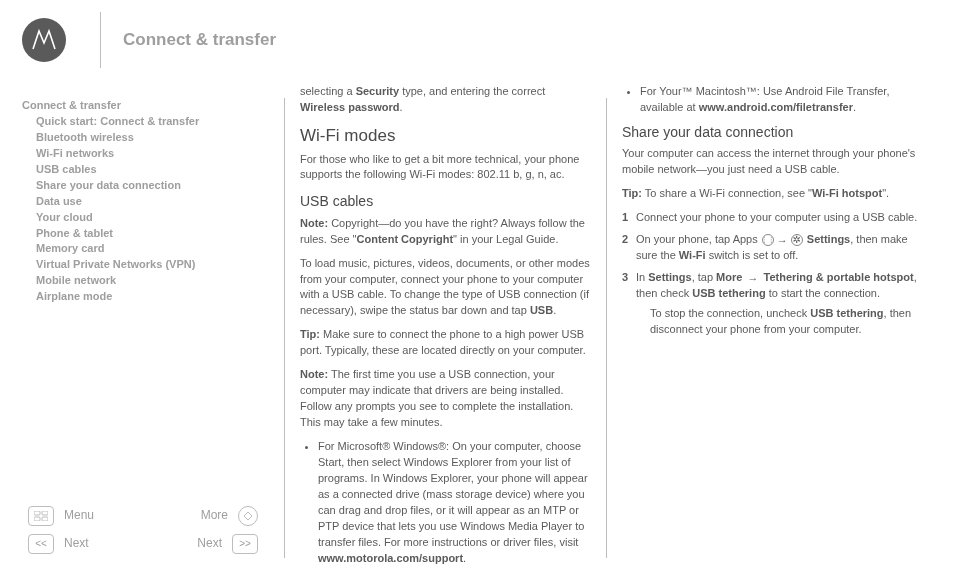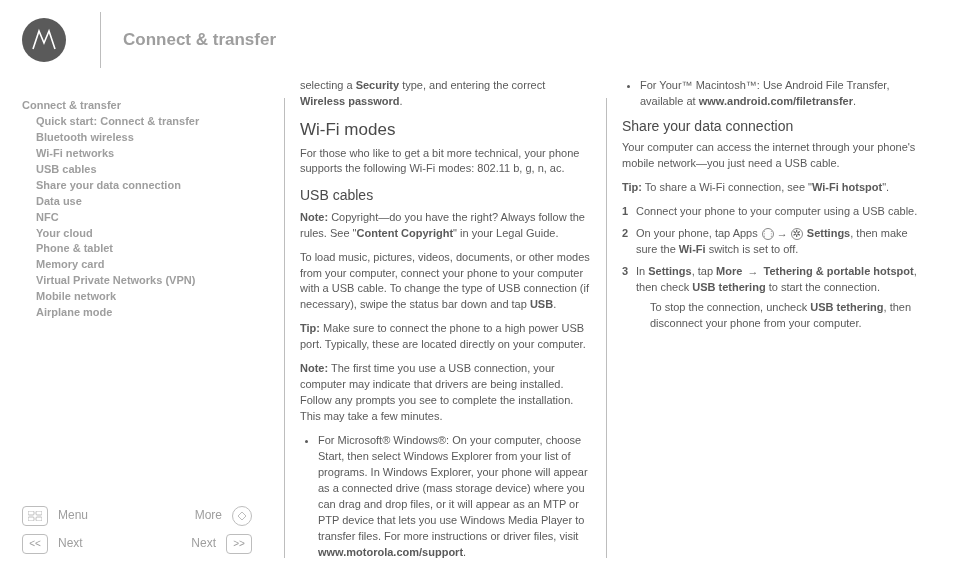--- a/index.html
+++ b/index.html
@@ -48,21 +48,21 @@
     width: 240px;
     font-size: 11px;
     color: #9e9e9e;
     font-weight: bold;
     line-height: 1.45;
   }
   .sidebar .top-item { }
   .sidebar .sub { padding-left: 14px; }
   .bottom-nav {
     position: absolute;
-    left: 22px;
+    left: 28px;
     bottom: 18px;
     width: 240px;
     font-size: 12px;
     color: #9e9e9e;
   }
   .nav-row { display: flex; align-items: center; height: 28px; }
   .nav-btn {
     width: 26px; height: 20px;
     border: 1px solid #bdbdbd;
     border-radius: 4px;
@@ -81,21 +81,21 @@
     position: absolute;
     top: 98px;
     bottom: 18px;
     width: 1px;
     background: #bdbdbd;
   }
   .divider-1 { left: 284px; }
   .divider-2 { left: 606px; }
   .col {
     position: absolute;
-    top: 78px;
+    top: 84px;
     bottom: 18px;
     font-size: 11px;
     color: #5a5a5a;
   }
   .col1 { left: 300px; width: 292px; }
   .col2 { left: 622px; width: 300px; }
   .col p { margin-bottom: 8px; }
   .col .h2 { font-size: 14px; color: #4a4a4a; margin-bottom: 4px; margin-top: 6px; }
   .col .h3 { font-size: 17px; color: #4a4a4a; margin-bottom: 3px; margin-top: 2px; }
   .col strong { font-weight: bold; }
@@ -133,21 +133,20 @@
 </div>
 
 <div class="sidebar">
   <div class="top-item">Connect &amp; transfer</div>
   <div class="sub">Quick start: Connect &amp; transfer</div>
   <div class="sub">Bluetooth wireless</div>
   <div class="sub">Wi-Fi networks</div>
   <div class="sub">USB cables</div>
   <div class="sub">Share your data connection</div>
   <div class="sub">Data use</div>
-  <div class="sub">NFC</div>
   <div class="sub">Your cloud</div>
   <div class="sub">Phone &amp; tablet</div>
   <div class="sub">Memory card</div>
   <div class="sub">Virtual Private Networks (VPN)</div>
   <div class="sub">Mobile network</div>
   <div class="sub">Airplane mode</div>
 </div>
 
 <div class="bottom-nav">
   <div class="nav-row">

